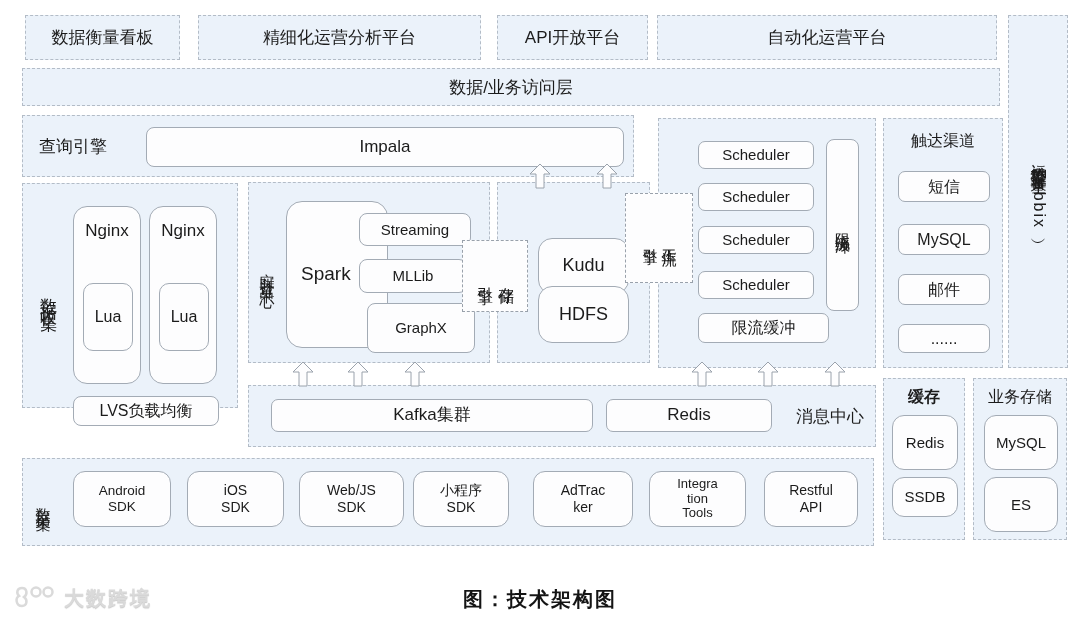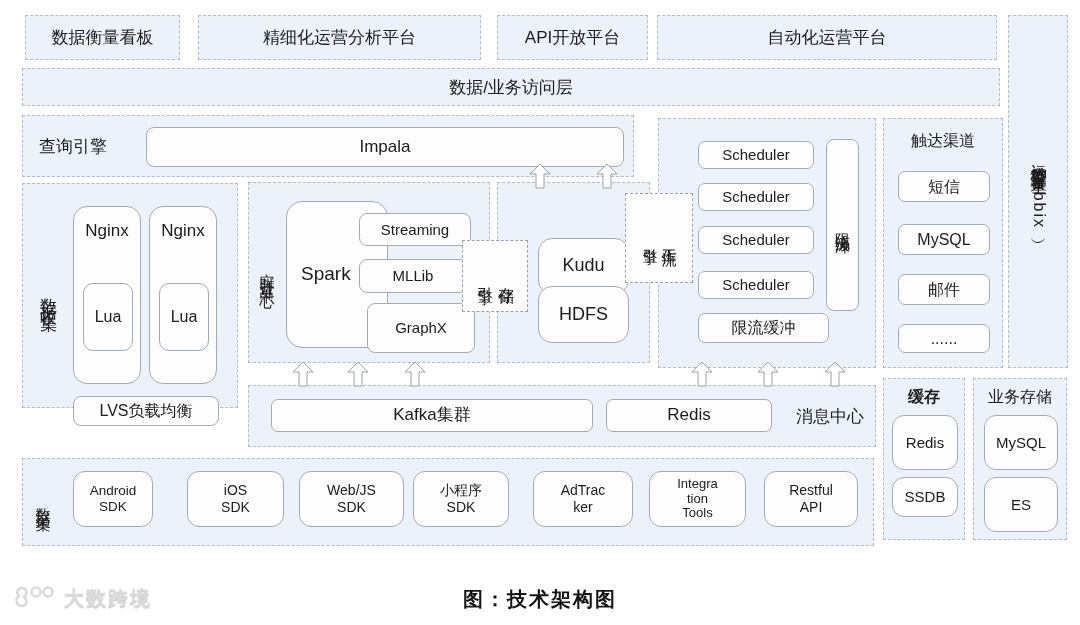--- a/index.html
+++ b/index.html
@@ -171,21 +171,21 @@
     <div class="wbox" style="left:10px;top:36px;width:74px;height:55px;border-radius:12px;font-size:15px;">
       <span>MySQL</span>
     </div>
     <div class="wbox" style="left:10px;top:98px;width:74px;height:55px;border-radius:12px;font-size:15px;">
       <span>ES</span>
     </div>
   </div>
 
   <div class="sec" style="left:22px;top:458px;width:852px;height:88px;">
     <div class="seclabel vtext" style="left:10px;top:0;bottom:0;font-size:15px;letter-spacing:3px;">数据采集</div>
-    <div class="wbox pre" style="left:50px;top:12px;width:80px;height:56px;border-radius:12px;font-size:13.5px;">
+    <div class="wbox pre" style="left:50px;top:12px;width:98px;height:56px;border-radius:12px;font-size:13.5px;">
       <span class="pre">Android
 SDK</span>
     </div>
     <div class="wbox pre" style="left:164px;top:12px;width:97px;height:56px;border-radius:12px;font-size:14px;">
       <span class="pre">iOS
 SDK</span>
     </div>
     <div class="wbox pre" style="left:276px;top:12px;width:105px;height:56px;border-radius:12px;font-size:14px;">
       <span class="pre">Web/JS
 SDK</span>

